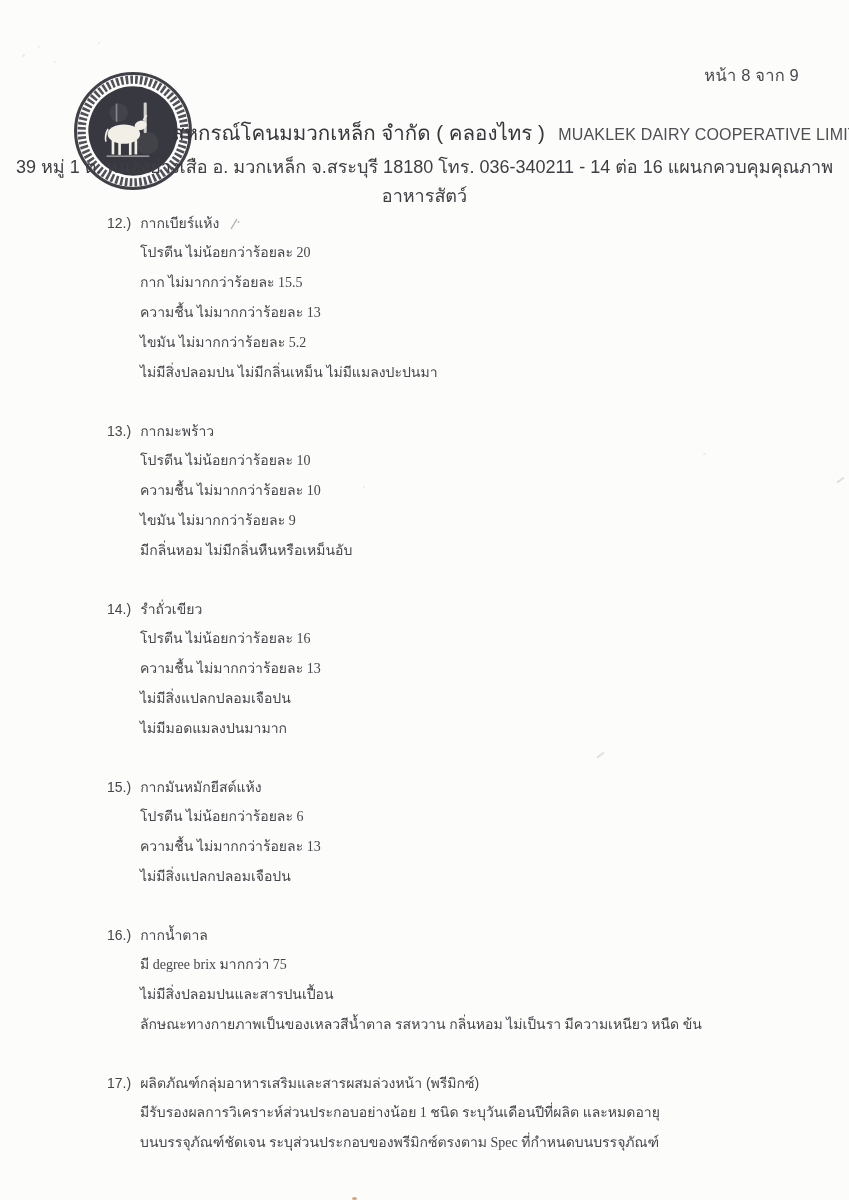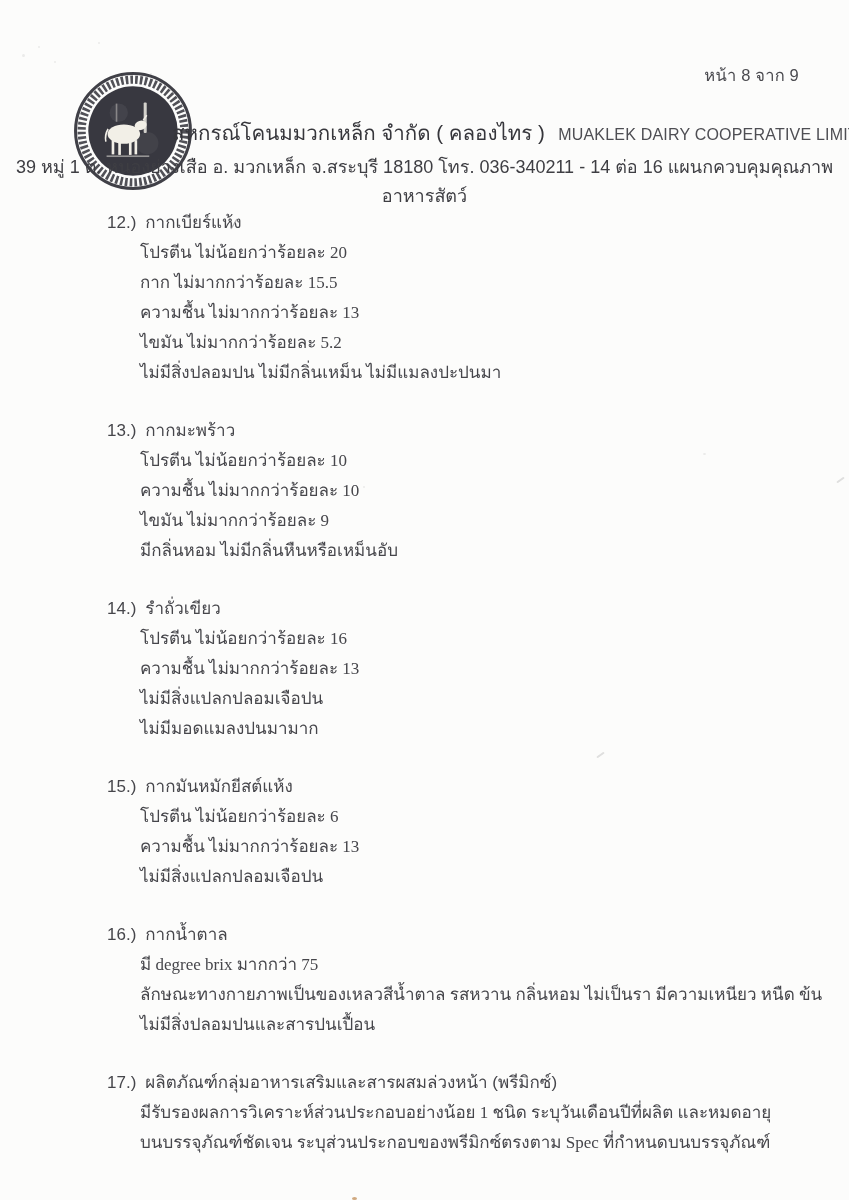--- a/index.html
+++ b/index.html
@@ -20,21 +20,21 @@
 
   .org-line { position:absolute; left:172px; top:100px; white-space:nowrap; }
   .org-thai { font-size:20.5px; color: var(--heading-ink, #36363b); }
   .org-en   { font-size:16px;  color:#4e4e53; margin-left:9px; letter-spacing:.2px; }
 
   .address {
     position:absolute; top:136px; left:0; width:100%;
     text-align:center; font-size:18px; color:#3e3e43;
   }
 
-  .content { position:absolute; left:107px; top:192px; width:715px; font-size:17px; }
+  .content { position:absolute; left:107px; top:192px; width:715px; font-size:14px; }
   .spec-item { margin-bottom:28px; }
   .item-head { line-height:30px; white-space:nowrap; }
   .num { margin-right:9px; }
   .item-line { line-height:30px; margin-left:33px; white-space:nowrap;font-family:Liberation Serif, serif; }
 
   .bottom-band {
     position:absolute; left:0; top:1191px; width:849px; height:9px;
     background: var(--edge-band, #ebebeb);
     border-top:1px solid #d9d9d9; box-sizing:border-box;
   }
@@ -124,22 +124,22 @@
       <div class="item-line">โปรตีน ไม่น้อยกว่าร้อยละ 6</div>
       <div class="item-line">ความชื้น ไม่มากกว่าร้อยละ 13</div>
       <div class="item-line">ไม่มีสิ่งแปลกปลอมเจือปน</div>
     </div>
 
     <div class="spec-item">
       <div class="item-head">
         <span class="num">16.)</span><span>กากน้ำตาล</span>
       </div>
       <div class="item-line">มี degree brix มากกว่า 75</div>
+      <div class="item-line">ไม่มีสิ่งปลอมปนและสารปนเปื้อน</div>
       <div class="item-line">ลักษณะทางกายภาพเป็นของเหลวสีน้ำตาล รสหวาน กลิ่นหอม ไม่เป็นรา มีความเหนียว หนืด ข้น</div>
-      <div class="item-line">ไม่มีสิ่งปลอมปนและสารปนเปื้อน</div>
     </div>
 
     <div class="spec-item">
       <div class="item-head">
         <span class="num">17.)</span><span>ผลิตภัณฑ์กลุ่มอาหารเสริมและสารผสมล่วงหน้า (พรีมิกซ์)</span>
       </div>
       <div class="item-line">มีรับรองผลการวิเคราะห์ส่วนประกอบอย่างน้อย 1 ชนิด ระบุวันเดือนปีที่ผลิต และหมดอายุ</div>
       <div class="item-line">บนบรรจุภัณฑ์ชัดเจน ระบุส่วนประกอบของพรีมิกซ์ตรงตาม Spec ที่กำหนดบนบรรจุภัณฑ์</div>
     </div>
 

